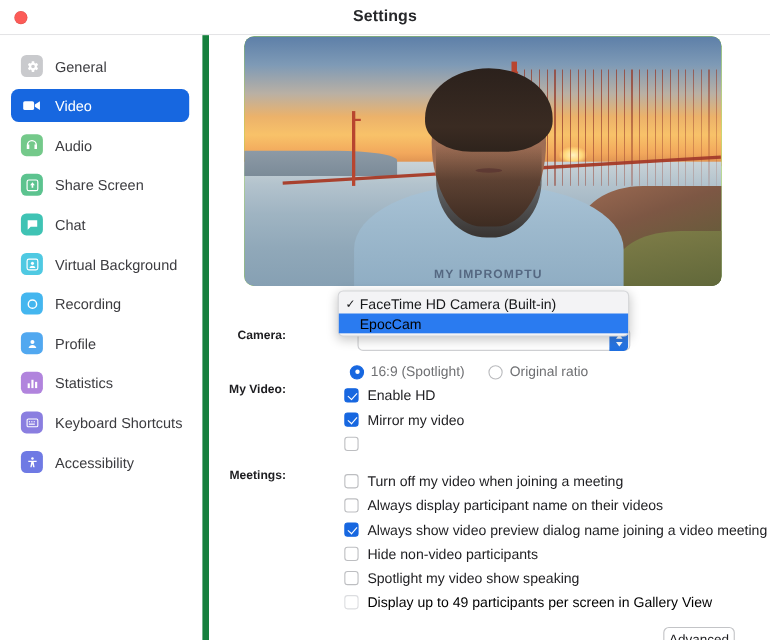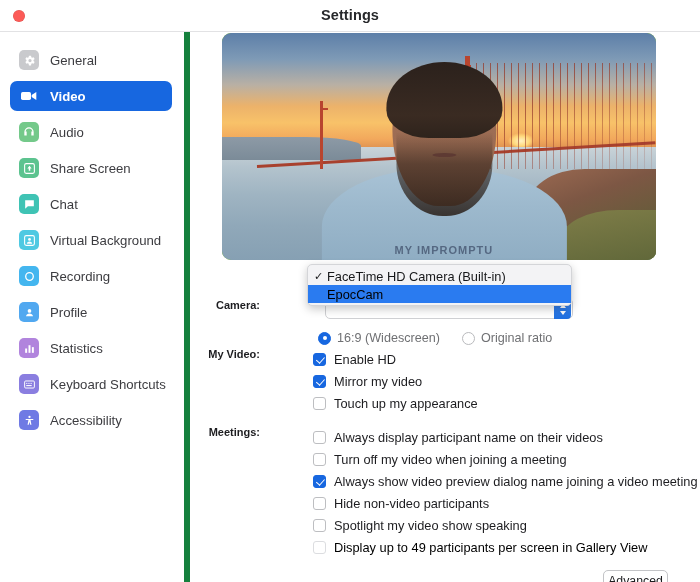--- a/index.html
+++ b/index.html
@@ -65,21 +65,20 @@
     align-items: center;
     height: 30px;
     margin: 0 12px 6px 10px;
     padding-left: 9px;
     border-radius: 7px;
     cursor: default;
     box-sizing: border-box;
   }
   .nav-item.selected {
     background: #1767e0;
-    font-weight: bold;
   }
   .nav-ico {
     width: 20px; height: 20px;
     border-radius: 5px;
     flex: 0 0 20px;
     display: flex;
     align-items: center;
     justify-content: center;
     margin-right: 11px;
   }
@@ -576,54 +575,53 @@
     <div class="row" style="left:0px; top:267px;">
       <div class="rowlabel">Camera:</div>
     </div>
 
     <div class="select-box" style="left:135px; top:266px;">
       <div class="select-stepper"></div>
     </div>
 
     <div class="radio-row" style="left:128px; top:299px;">
       <span class="radio on"></span>
-      <span>16:9 (Widescreen)</span>
+      <span>16:9 (Spotlight)</span>
       <span class="radio-sep"></span>
       <span class="radio"></span>
       <span>Original ratio</span>
     </div>
 
     <div class="row" style="left:0px; top:316px;">
       <div class="rowlabel">My Video:</div>
       <div class="rowbody">
         <div class="cbrow">
           <span class="cb on"></span>
           <span class="cbtext">Enable HD</span>
         </div>
         <div class="cbrow">
           <span class="cb on"></span>
           <span class="cbtext">Mirror my video</span>
         </div>
         <div class="cbrow">
           <span class="cb"></span>
-          <span class="cbtext">Touch up my appearance</span>
         </div>
       </div>
     </div>
 
     <div class="row" style="left:0px; top:394px;">
       <div class="rowlabel">Meetings:</div>
       <div class="rowbody">
         <div class="cbrow">
           <span class="cb"></span>
+          <span class="cbtext">Turn off my video when joining a meeting</span>
+        </div>
+        <div class="cbrow">
+          <span class="cb"></span>
           <span class="cbtext">Always display participant name on their videos</span>
-        </div>
-        <div class="cbrow">
-          <span class="cb"></span>
-          <span class="cbtext">Turn off my video when joining a meeting</span>
         </div>
         <div class="cbrow">
           <span class="cb on"></span>
           <span class="cbtext">Always show video preview dialog name joining a video meeting</span>
         </div>
         <div class="cbrow">
           <span class="cb"></span>
           <span class="cbtext">Hide non-video participants</span>
         </div>
         <div class="cbrow">

